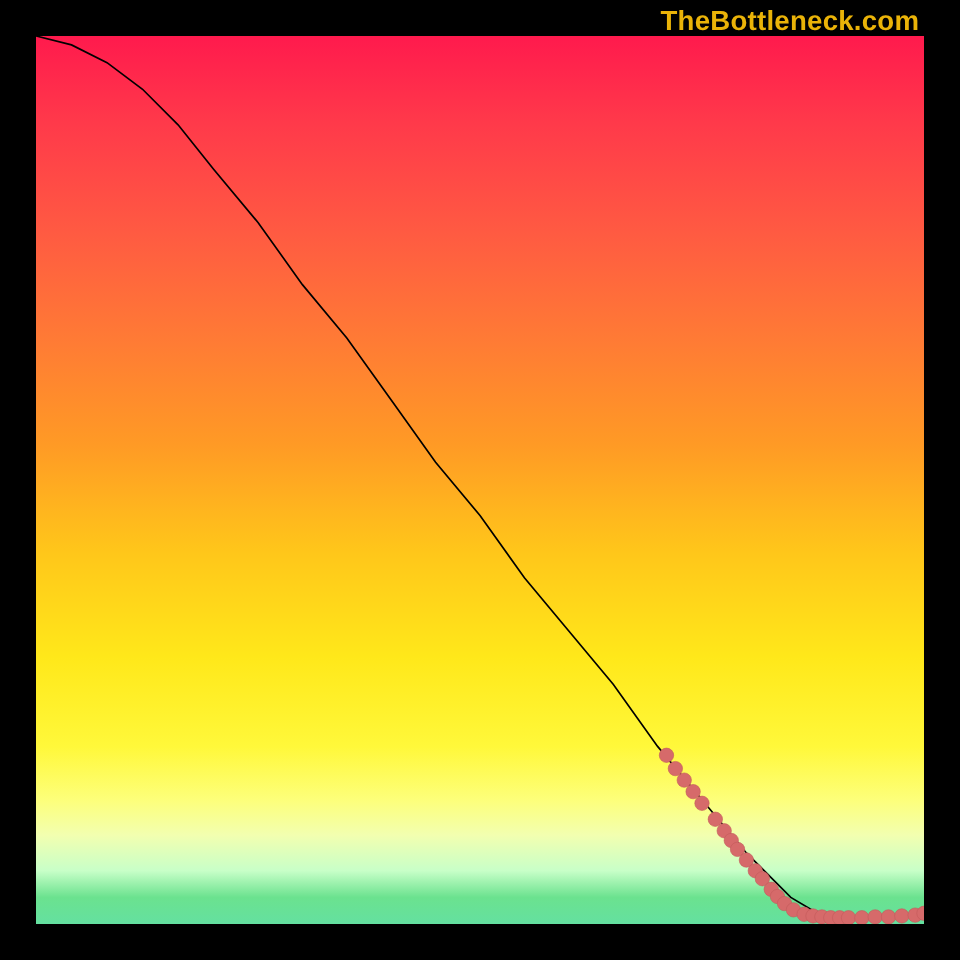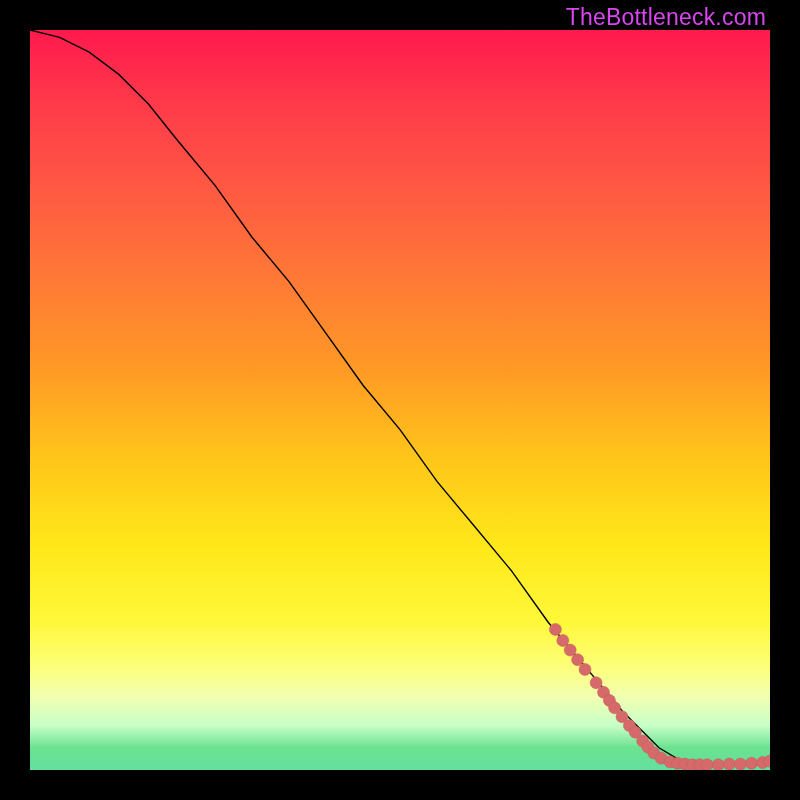--- a/index.html
+++ b/index.html
@@ -38,23 +38,23 @@
       #6be28f 97%,
       #64e0a0 100%
     );
     outline: 1px solid #000; 
     overflow: visible;
   }
   .watermark {
     position: absolute;
     top: 4px;
     right: 34px;
-    color: #d946ef;
+    color: #eab308;
     font-size: 23px;
-    font-weight: 400;
+    font-weight: 700;
     letter-spacing: 0.2px;
   }
   svg.curve {
     position: absolute;
     left: 0;
     top: 0;
     width: 740px;
     height: 740px;
   }
   .line {

